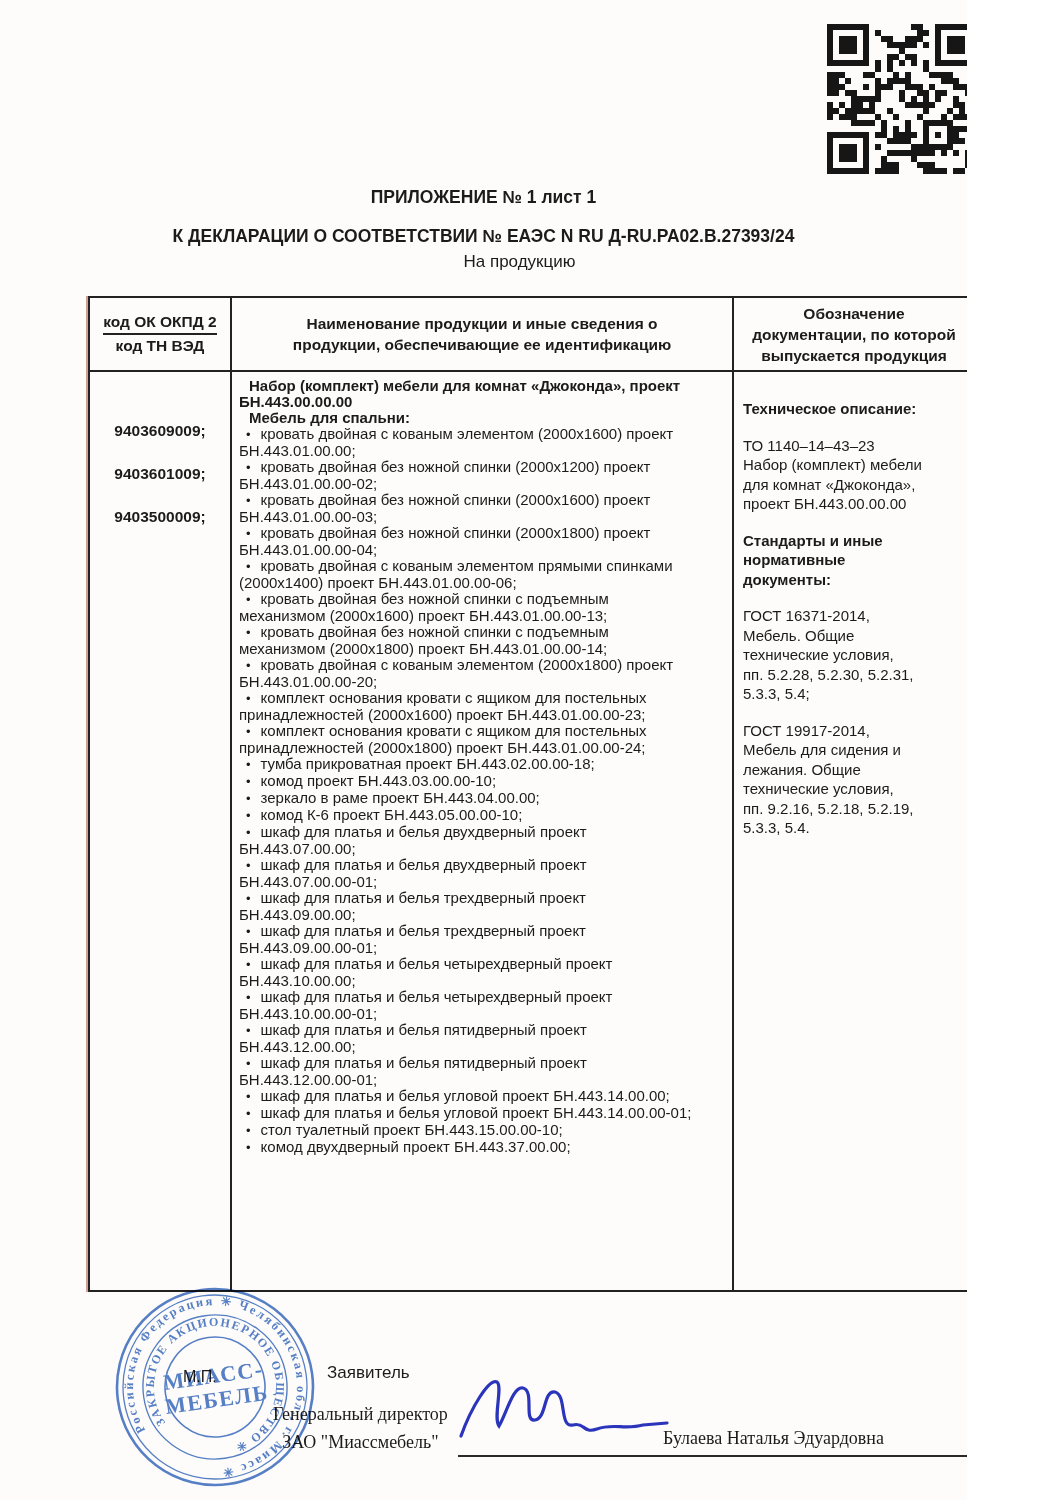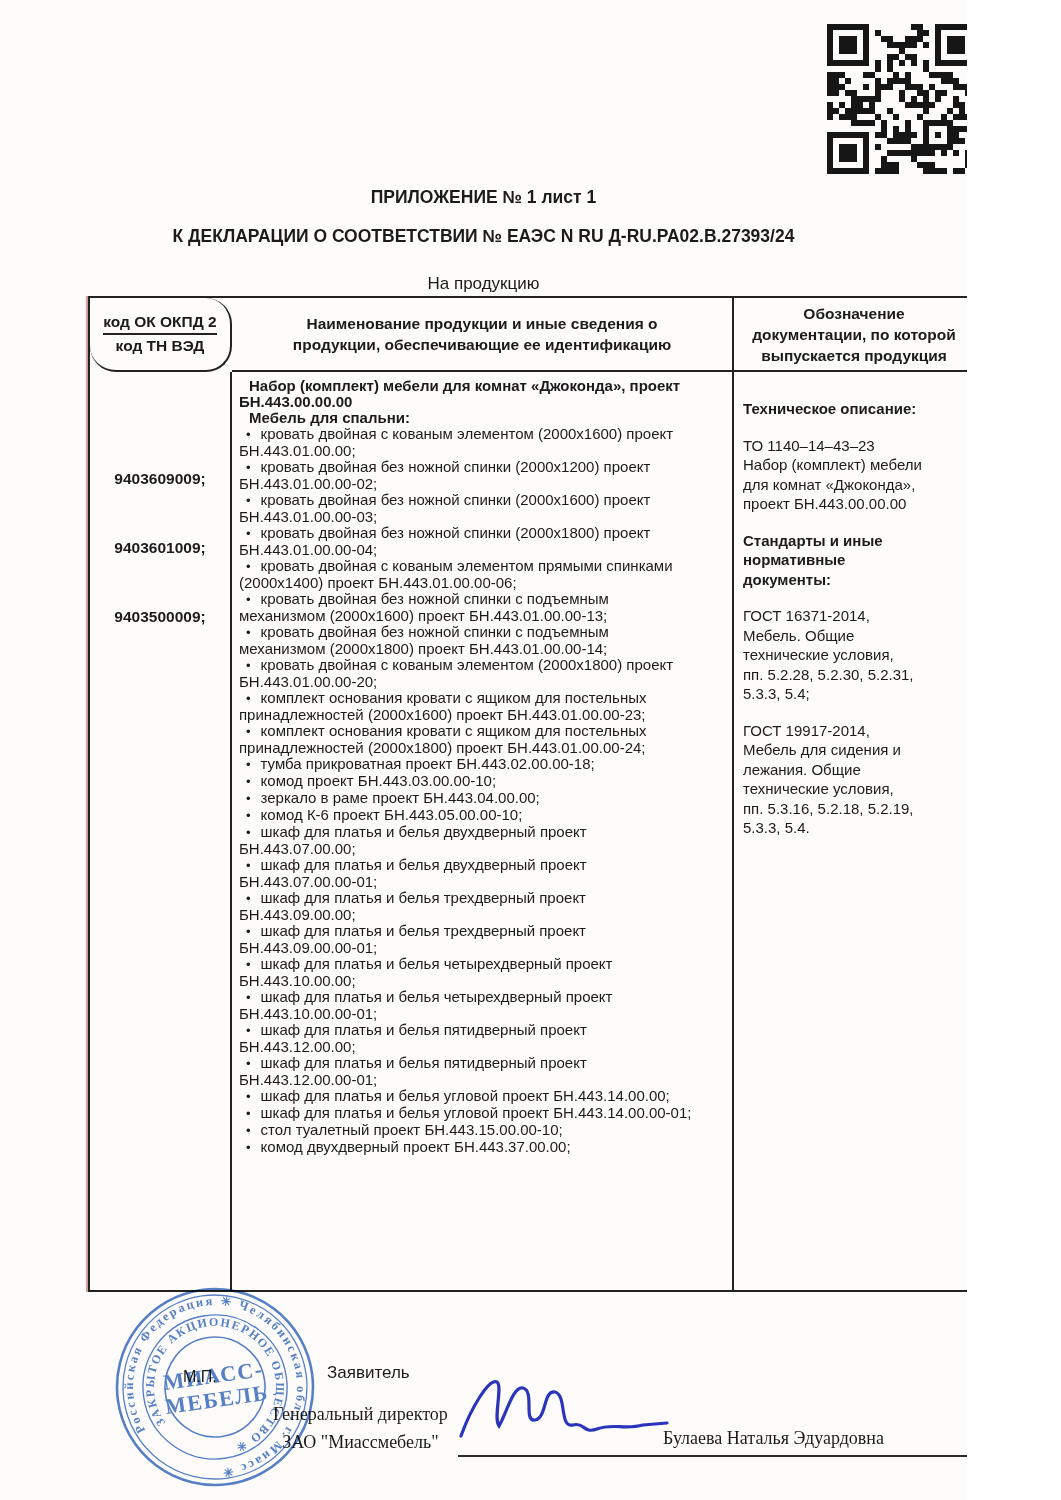--- a/index.html
+++ b/index.html
@@ -2,39 +2,39 @@
 <html lang="ru"><head>
 <meta charset="utf-8">
 <style>
   html,body{margin:0;padding:0;}
   .page{position:relative;width:967px;height:1500px;background:#fdfcfa;overflow:hidden;
         font-family:"Liberation Sans",sans-serif;color:#1b1b1b;}
   
   .title,.subtitle,.caption{position:absolute;left:0;width:100%;text-align:center;}
   .title{top:187px;font-size:17.5px;font-weight:bold;}
   .subtitle{top:226px;font-size:17.5px;font-weight:bold;}
-  .caption{top:274px;font-size:17px;}
+  .caption{top:252px;font-size:17px;margin-left:36px;}
   
   .qr{position:absolute;left:827px;top:24px;}
   
   .tbl{position:absolute;left:88px;top:296px;width:888px;height:996px;
        border:2.5px solid #222;box-sizing:border-box;
        display:grid;grid-template-columns:142px 502px 1fr;grid-template-rows:74px 1fr;
        box-shadow:-2px 0 0 rgba(168,66,48,.5), 2px 0 0 rgba(90,130,90,.35);}
   .cell{box-sizing:border-box;}
   .br{border-right:2px solid #222;}
   .hb{border-bottom:2px solid #222;}
   .hcell{font-weight:bold;font-size:15.5px;line-height:21px;text-align:center;
          display:flex;align-items:center;justify-content:center;white-space:pre-line;}
-  .c1h{display:flex;flex-direction:column;padding:13px;border-radius:26px;}
+  .c1h{display:flex;flex-direction:column;padding:13px;}
   .c1h .half{flex:1;display:flex;align-items:center;justify-content:center;font-weight:bold;font-size:15.5px;}
   .c1h .half.first{border-bottom:2px solid #222;}
   
   .codes{padding-top:48px;text-align:center;font-weight:bold;font-size:15.5px;}
-  .codes .code{line-height:21px;margin-bottom:22px;margin-top:48px;}
+  .codes .code{line-height:21px;margin-bottom:22px;}
   .prod{padding:6px 8px 0 7px;font-size:15px;line-height:16px;}
   .intro{font-weight:bold;white-space:pre-line;text-indent:10px;}
   .item .blt{margin-left:7px;margin-right:10px;font-size:13px;}
   .item .itx{white-space:pre-line;}
   .docs{padding:8px 6px 0 9px;font-size:15px;line-height:19.5px;margin-top:19px;}
   .doc{white-space:pre-line;margin-bottom:17px;}
   .doc.bold{font-weight:bold;}
   
   .serif{font-family:"Liberation Serif",serif;}
   .mp{position:absolute;left:183px;top:1368px;font-size:16px;text-align:right;}
@@ -444,21 +444,21 @@
 документы:</div>
         <div class="doc">ГОСТ 16371-2014,
 Мебель. Общие
 технические условия,
 пп. 5.2.28, 5.2.30, 5.2.31,
 5.3.3, 5.4;</div>
         <div class="doc">ГОСТ 19917-2014,
 Мебель для сидения и
 лежания. Общие
 технические условия,
-пп. 5.3.16, 5.2.18, 5.2.19,
+пп. 9.2.16, 5.2.18, 5.2.19,
 5.3.3, 5.4.</div>
       </div>
   </div>
 
   <div class="mp">М.П.</div>
   <div class="applicant">Заявитель</div>
   <div class="director serif">
     <div>Генеральный директор</div>
     <div>ЗАО "Миассмебель"</div>
   </div>

